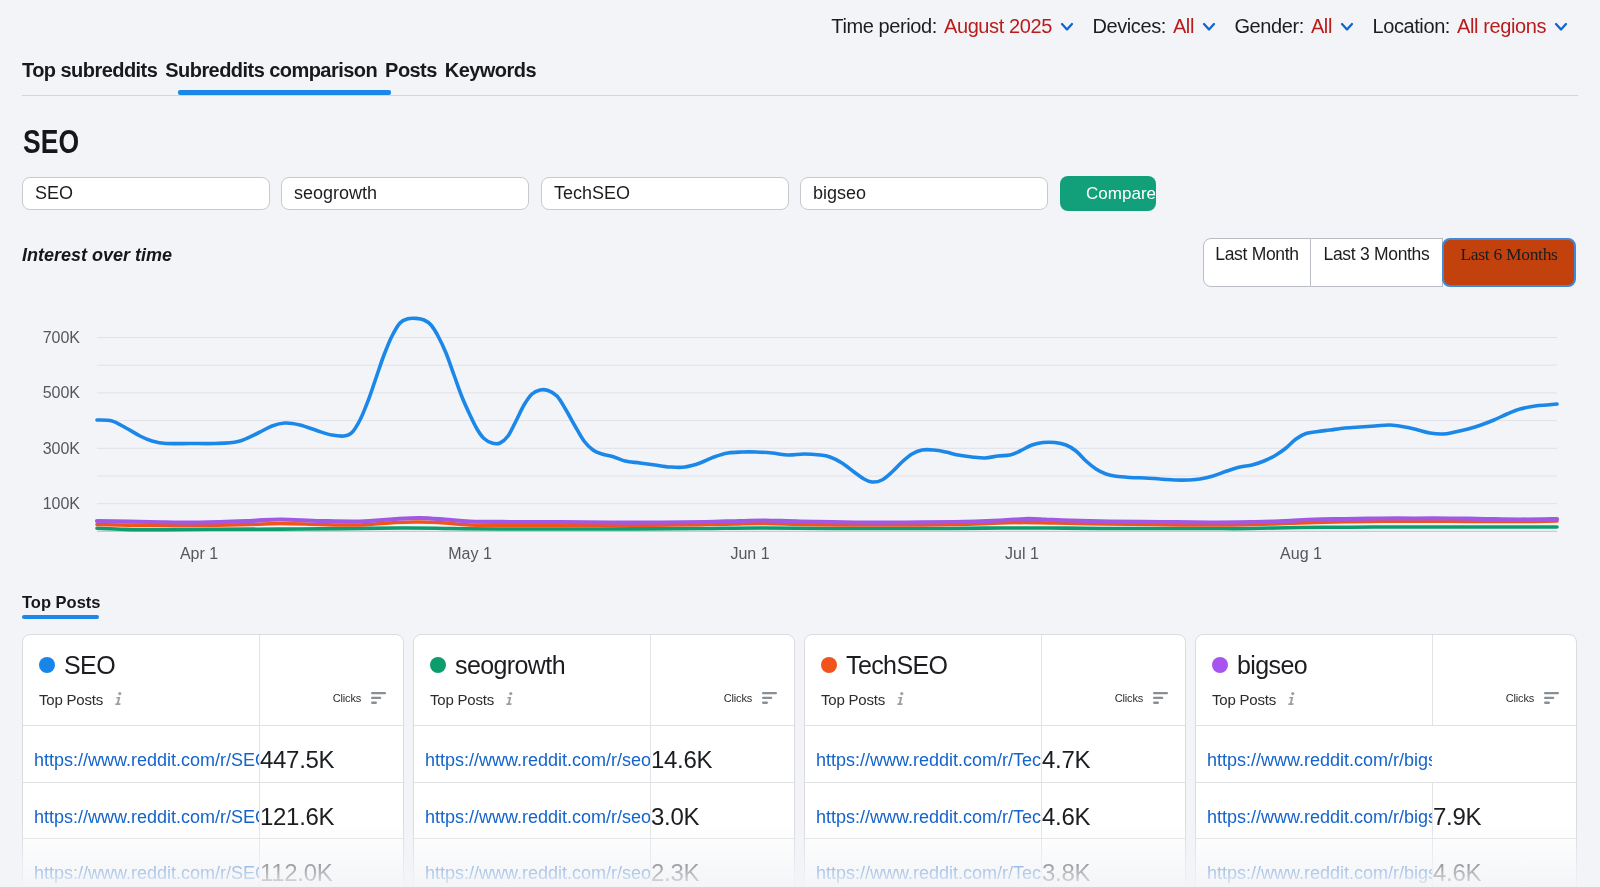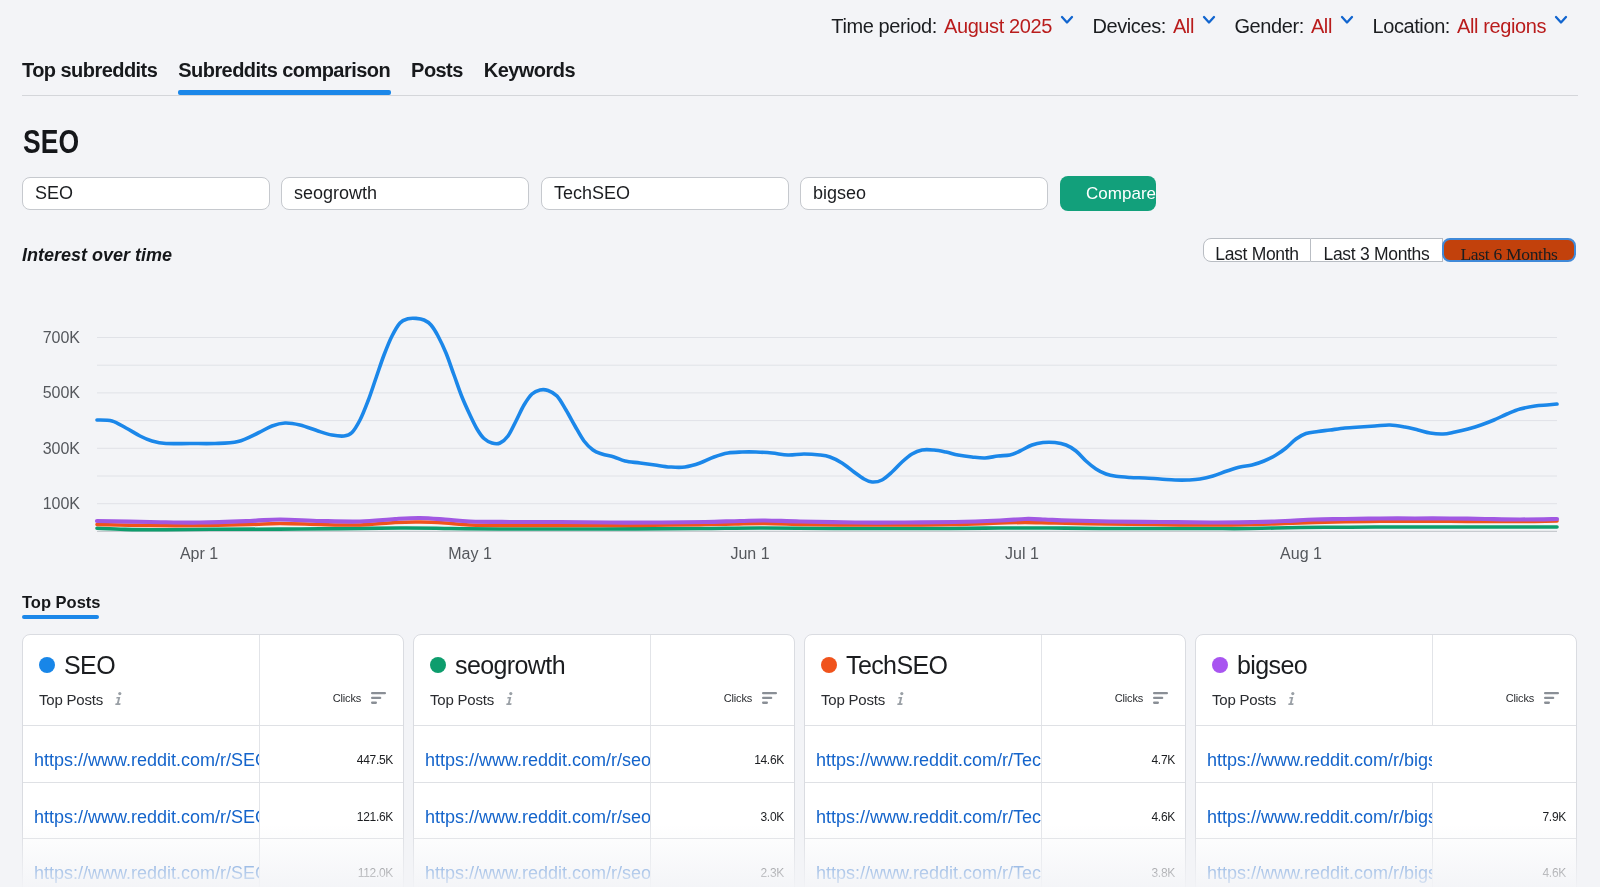--- a/index.html
+++ b/index.html
@@ -1,41 +1,41 @@
 <!DOCTYPE html>
 <html><head><meta charset="utf-8"><style>
 * { margin:0; padding:0; box-sizing:border-box; }
 html,body { width:1600px; height:887px; overflow:hidden; background:#f3f4f7; font-family:"Liberation Sans",sans-serif; color:#1c1e21; }
 .filters { position:absolute; top:15px; right:32px; display:flex; gap:18.5px; font-size:20px; letter-spacing:-0.4px; align-items:center; }
-.filters .it { display:flex; align-items:flex-start; color:#1b1d20; }
+.filters .it { display:flex; align-items:center; color:#1b1d20; }
 .filters .bl { color:#b91c1c; margin-left:7px; }
-.tabs { position:absolute; left:22px; top:58.5px; display:flex; gap:21px; font-size:20px; font-weight:700; letter-spacing:-0.55px; color:#17191c; }
+.tabs { position:absolute; left:22px; top:58.5px; display:flex; gap:8px; font-size:20px; font-weight:700; letter-spacing:-0.55px; color:#17191c; }
 .tabline { position:absolute; left:22px; right:22px; top:94.5px; height:1px; background:#d4d6da; }
 .tabunder { position:absolute; left:178px; width:213px; top:90px; height:4.5px; background:#1b87e9; border-radius:2px; }
 h1 { position:absolute; left:23px; top:123px; font-size:34px; font-weight:700; color:#15171a; line-height:1.08; transform:scaleX(0.78); transform-origin:left center; }
 .inp { position:absolute; top:177px; width:248px; height:33px; background:#fff; border:1px solid #c6c9ce; border-radius:8px; font-size:18px; line-height:31px; padding-left:12px; color:#1b1d20; }
 .btn { position:absolute; left:1060px; top:176px; width:96px; height:35px; background:#12a07b; border-radius:8px; color:#fff; font-size:17px; text-align:right; line-height:35px; }
 .iot { position:absolute; left:22px; top:245px; font-size:18px; font-weight:700; color:#15171a;font-style:italic; }
-.bgroup { position:absolute; left:1203px; top:238px; display:flex; height:24px; font-size:17.5px; letter-spacing:-0.3px; }
+.bgroup { position:absolute; left:1203px; top:238px; display:flex; height:49px; font-size:17.5px; letter-spacing:-0.3px; }
 .bseg { background:#fff; border:1px solid #b9bdc3; border-left-width:0; line-height:30px; color:#1b1d20; text-align:center; }
 .bseg.w1 { width:108px; border-left-width:1px; border-radius:8px 0 0 8px; }
 .bseg.w2 { width:132px; }
 .bseg.w3 { width:134px; background:#c2410c; border:2px solid #4089d8; border-radius:8px; line-height:28px; margin-left:-1px;font-family:Liberation Serif, serif; }
 .chartwrap { position:absolute; left:0; top:0; width:1600px; height:575px; }
 .tp { position:absolute; left:22px; top:593px; font-size:16.5px; font-weight:700; color:#15171a; }
 .tpunder { position:absolute; left:22px; top:615px; width:77px; height:4px; background:#1b87e9; border-radius:2px; }
 .card { position:absolute; top:634px; width:382px; height:280px; background:#fff; border:1px solid #dadce1; border-radius:8px; overflow:hidden; }
 .chead { position:relative; height:90px; }
 .cname { position:absolute; left:16px; top:17px; font-size:25px; letter-spacing:-0.6px; color:#1b1d20; display:flex; align-items:center; line-height:26px; }
 .dot { display:inline-block; width:16px; height:16px; border-radius:50%; margin-right:9px; }
 .csub { position:absolute; left:16px; top:56px; font-size:15px; letter-spacing:-0.2px; color:#2a2c30; display:flex; align-items:center; }
 .chr { position:absolute; right:17px; top:56.5px; font-size:11px; letter-spacing:-0.2px; color:#2a2c30; display:flex; align-items:center; }
 .crow { position:relative; height:56.5px; border-top:1px solid #dfe1e5; }
 .curl { position:absolute; left:0; top:0; width:236px; height:100%; line-height:68px; padding-left:11px; font-size:18px; color:#1464cb; white-space:nowrap; overflow:hidden; }
-.cval { position:absolute; left:236px; top:0; right:0; height:100%; line-height:68px; border-left:1px solid #e2e4e8; text-align:right; padding-right:10px; font-size:12px; letter-spacing:-0.3px; color:#1b1d20; }
+.cval { position:absolute; left:236px; top:0; right:0; height:100%; line-height:68px; border-left:1px solid #e2e4e8; text-align:left; padding-right:10px; font-size:24px; letter-spacing:-0.3px; color:#1b1d20; }
 .hline { position:absolute; left:236px; top:0; width:1px; height:90px; background:#e2e4e8; }
 .fade { position:absolute; left:0; top:824px; width:1600px; height:63px; background:linear-gradient(to bottom, rgba(243,244,247,0), rgba(243,244,247,0.92)); z-index:10; }
 </style></head>
 <body>
 <div class="filters">
   <div class="it">Time period:<span class="bl">August 2025</span><svg width="14" height="10" viewBox="0 0 14 10" style="margin-left:8px">
         <path d="M2 2 L7 7.5 L12 2" fill="none" stroke="#1165cf" stroke-width="2.3" stroke-linecap="round" stroke-linejoin="round"></path>
       </svg></div>
   <div class="it">Devices:<span class="bl">All</span><svg width="14" height="10" viewBox="0 0 14 10" style="margin-left:8px">
         <path d="M2 2 L7 7.5 L12 2" fill="none" stroke="#1165cf" stroke-width="2.3" stroke-linecap="round" stroke-linejoin="round"></path>

